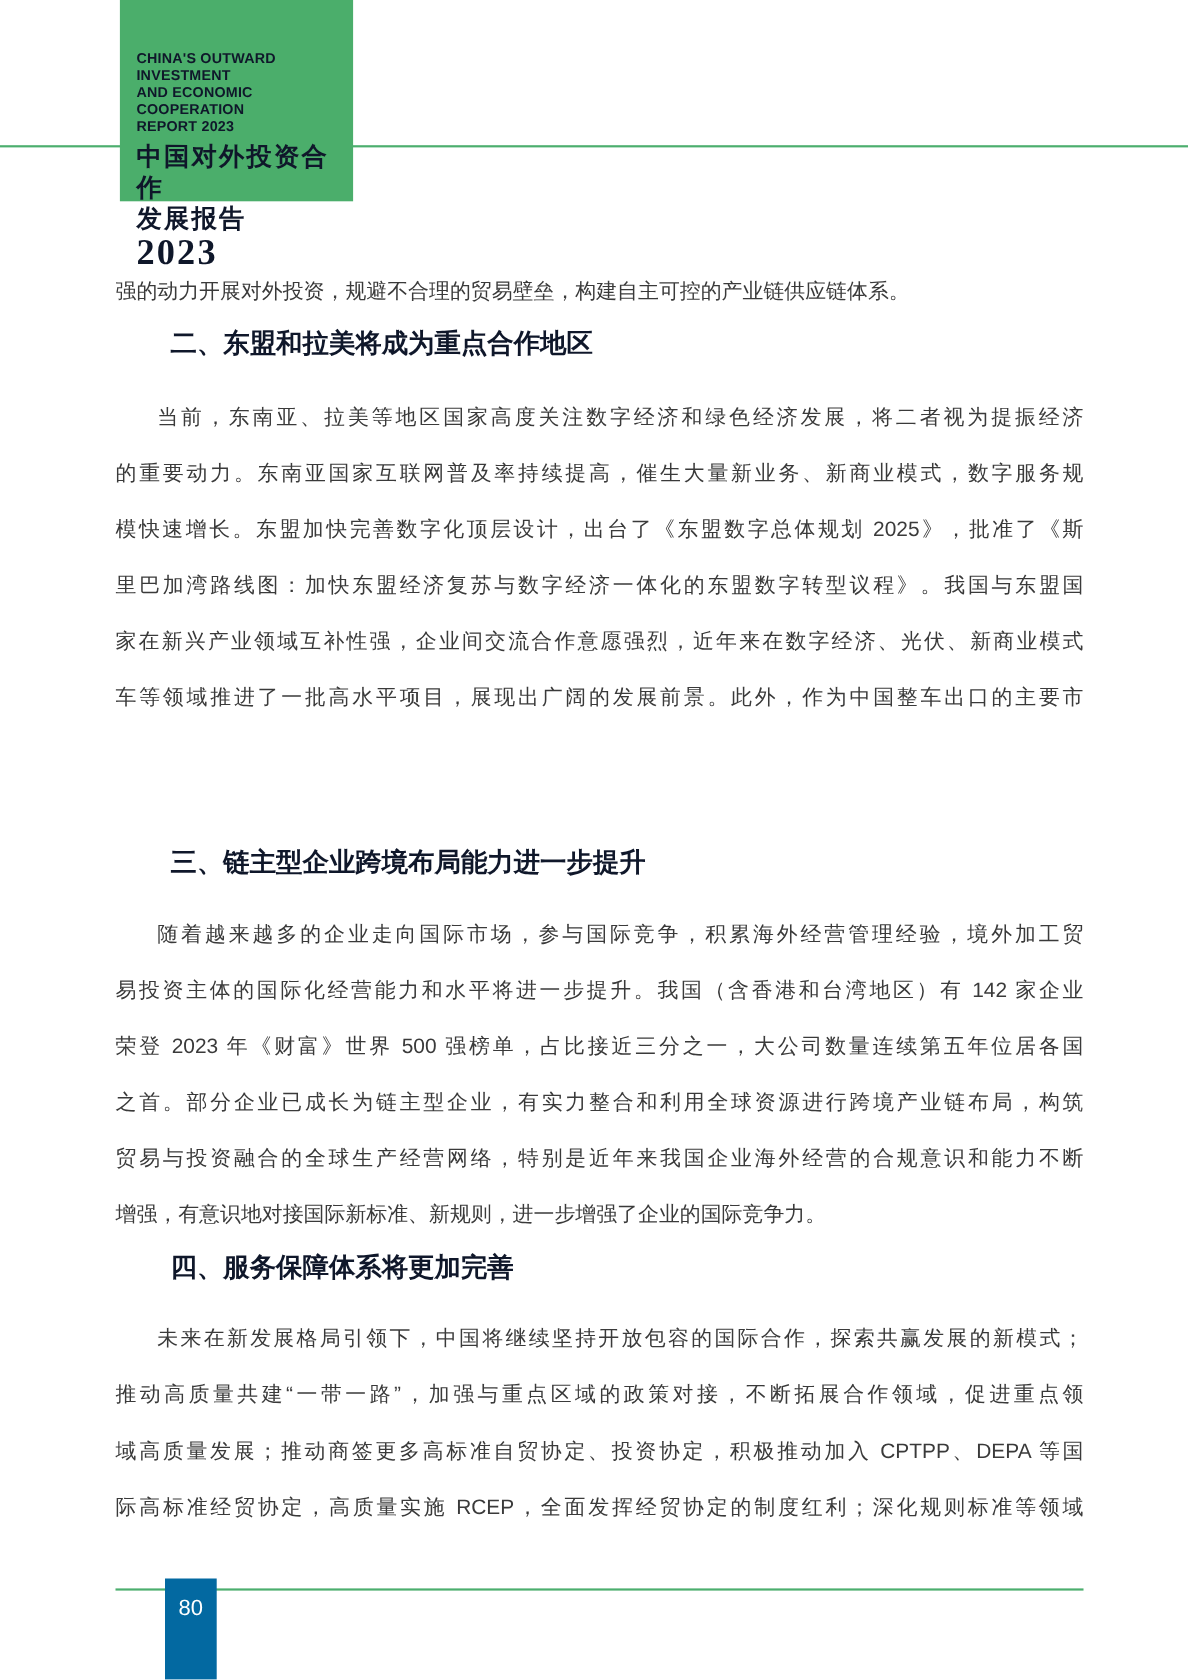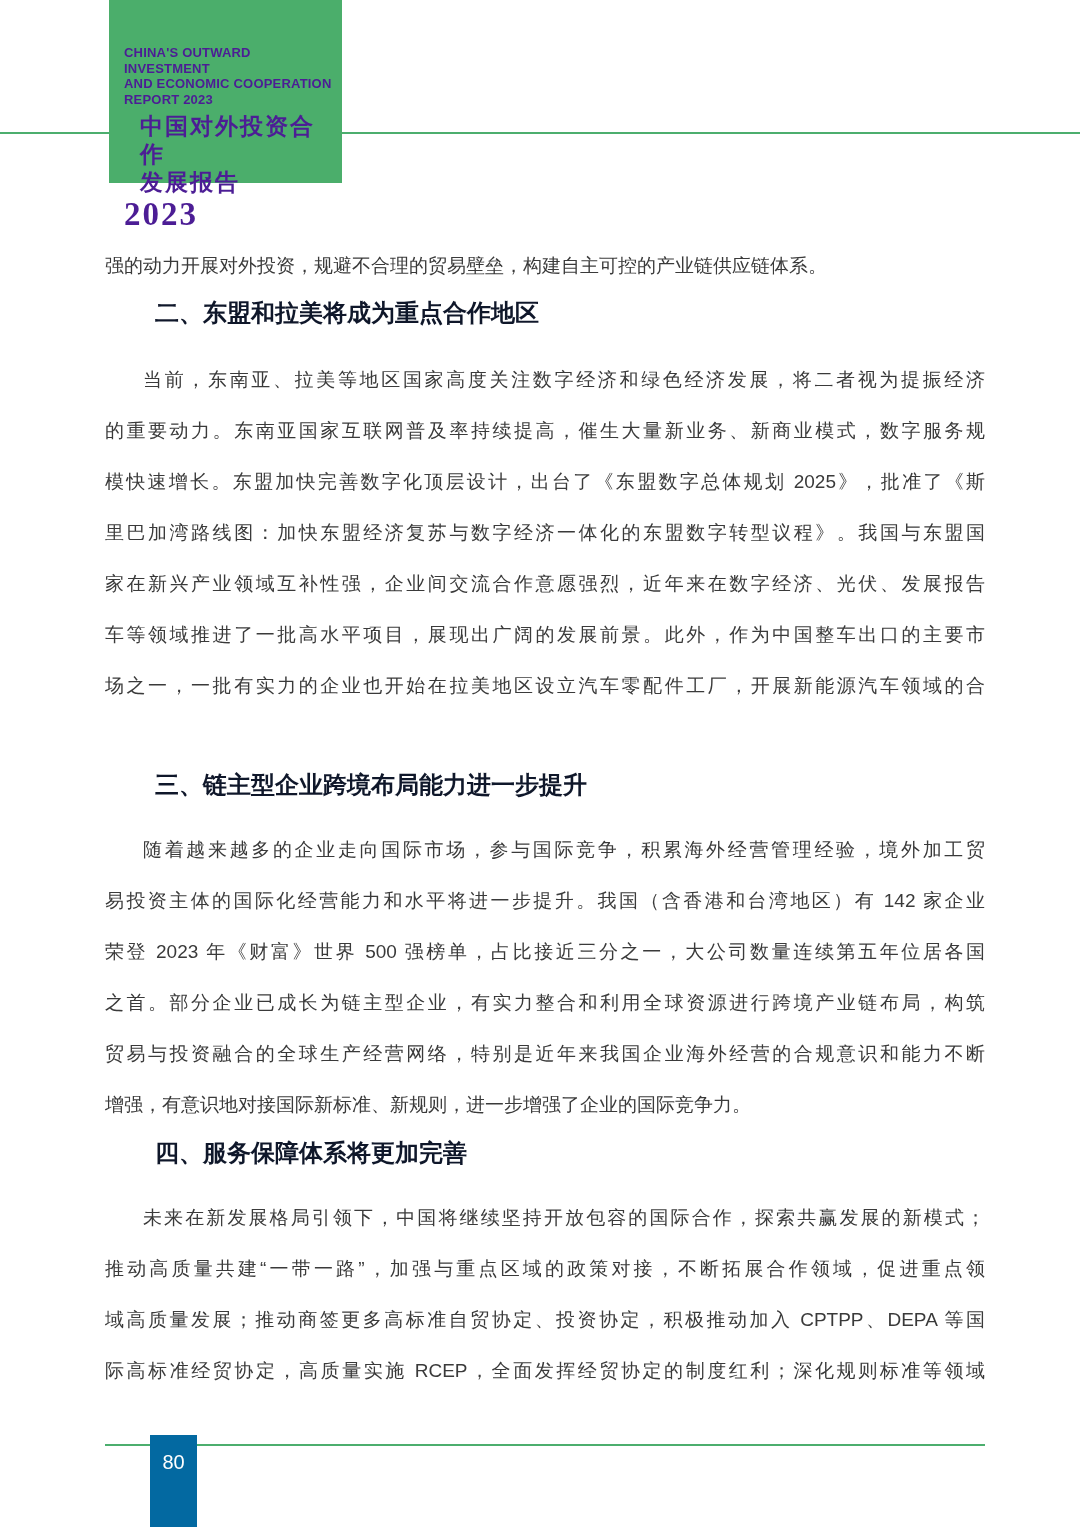--- a/index.html
+++ b/index.html
@@ -15,29 +15,29 @@
     position: absolute;
     left: 0; right: 0;
     top: 132px;
     height: 2px;
     background: #4cae6e;
   }
   .brand-box {
     position: absolute;
     left: 109px;
     top: 0;
-    width: 233px;
+    width: 212px;
     height: 183px;
     background: #4bae6b;
-    color: #4c1d95;
+    color: #0f172a;
     box-sizing: border-box;
     padding: 45px 10px 0 15px;
   }
   .brand-en { font-size: 13px; line-height: 15.5px; font-weight: 700; letter-spacing: 0.2px; }
-  .brand-zh { margin-top: 5px; font-size: 23px; line-height: 28px; font-weight: 700; letter-spacing: 2px; margin-left: 16px; }
+  .brand-zh { margin-top: 5px; font-size: 23px; line-height: 28px; font-weight: 700; letter-spacing: 2px; }
   .brand-year {
     font-family: "Liberation Serif", "DejaVu Serif", serif;
     font-size: 33px;
     line-height: 36px;
     font-weight: 700;
     letter-spacing: 2px;
   }
   .content {
     position: absolute;
     left: 105px;
@@ -111,23 +111,22 @@
   <div class="content">
       <div>
         <div class="line">强的动力开展对外投资，规避不合理的贸易壁垒，构建自主可控的产业链供应链体系。</div>
       </div>
       <div class="section-heading">二、东盟和拉美将成为重点合作地区</div>
       <div>
         <div class="line fill first">当前，东南亚、拉美等地区国家高度关注数字经济和绿色经济发展，将二者视为提振经济</div>
         <div class="line fill">的重要动力。东南亚国家互联网普及率持续提高，催生大量新业务、新商业模式，数字服务规</div>
         <div class="line fill">模快速增长。东盟加快完善数字化顶层设计，出台了《东盟数字总体规划 2025》，批准了《斯</div>
         <div class="line fill">里巴加湾路线图：加快东盟经济复苏与数字经济一体化的东盟数字转型议程》。我国与东盟国</div>
-        <div class="line fill">家在新兴产业领域互补性强，企业间交流合作意愿强烈，近年来在数字经济、光伏、发展报告</div>
+        <div class="line fill">家在新兴产业领域互补性强，企业间交流合作意愿强烈，近年来在数字经济、光伏、新商业模式</div>
         <div class="line fill">车等领域推进了一批高水平项目，展现出广阔的发展前景。此外，作为中国整车出口的主要市</div>
-        <div class="line fill">场之一，一批有实力的企业也开始在拉美地区设立汽车零配件工厂，开展新能源汽车领域的合</div>
       </div>
       <div class="section-heading">三、链主型企业跨境布局能力进一步提升</div>
       <div>
         <div class="line fill first">随着越来越多的企业走向国际市场，参与国际竞争，积累海外经营管理经验，境外加工贸</div>
         <div class="line fill">易投资主体的国际化经营能力和水平将进一步提升。我国（含香港和台湾地区）有 142 家企业</div>
         <div class="line fill">荣登 2023 年《财富》世界 500 强榜单，占比接近三分之一，大公司数量连续第五年位居各国</div>
         <div class="line fill">之首。部分企业已成长为链主型企业，有实力整合和利用全球资源进行跨境产业链布局，构筑</div>
         <div class="line fill">贸易与投资融合的全球生产经营网络，特别是近年来我国企业海外经营的合规意识和能力不断</div>
         <div class="line">增强，有意识地对接国际新标准、新规则，进一步增强了企业的国际竞争力。</div>
       </div>

